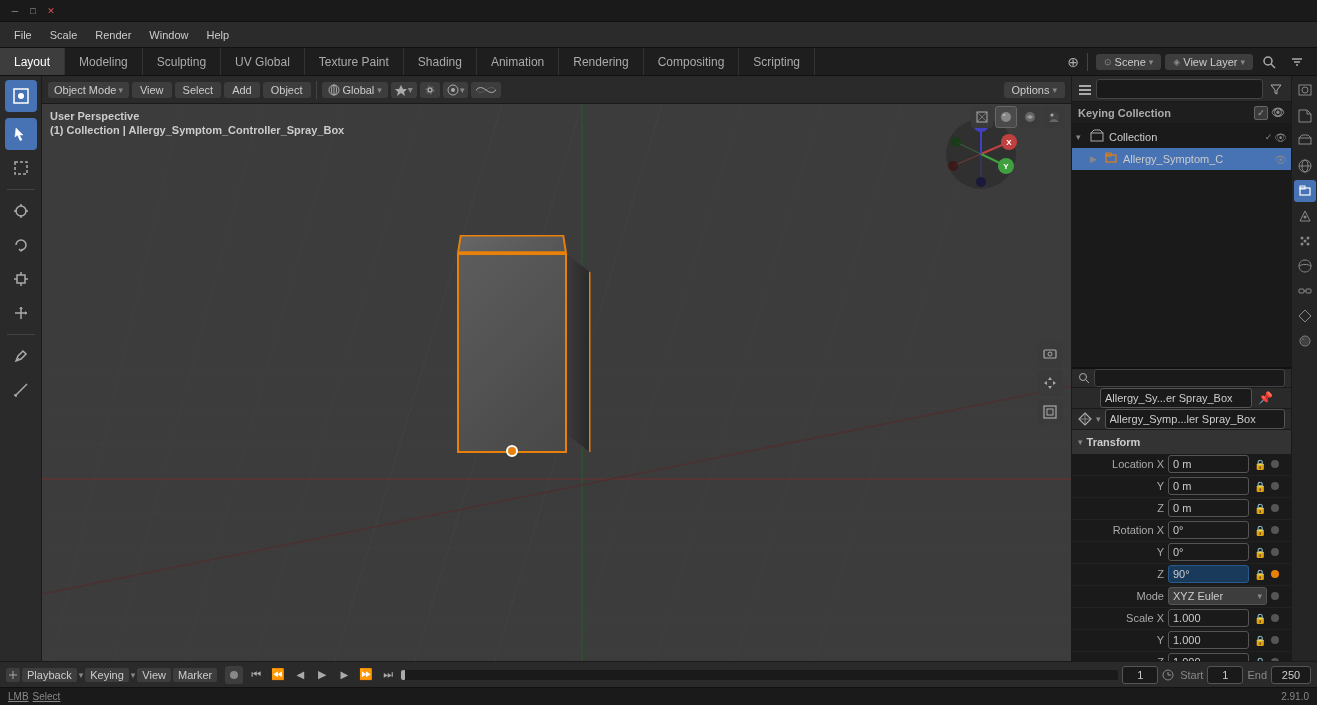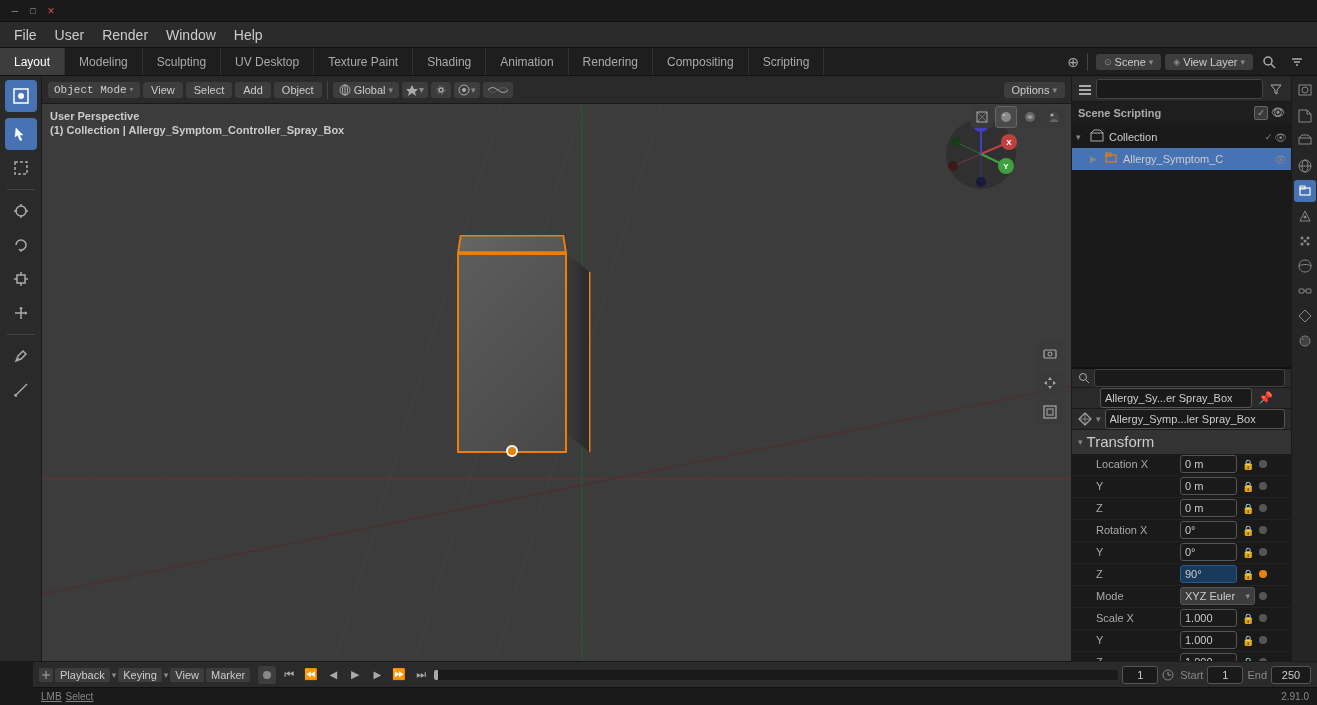--- a/index.html
+++ b/index.html
@@ -38,21 +38,21 @@
       height: 26px;
       background: #2b2b2b;
       display: flex;
       align-items: center;
       padding: 0 6px;
       gap: 2px;
       border-bottom: 1px solid #111;
     }
     .menu-item {
       padding: 2px 8px;
-      font-size: 14px;
+      font-size: 11px;
       color: #ccc;
       cursor: pointer;
       border-radius: 3px;
       text-align: center;
     }
     .blender-logo { width: 18px; height: 18px; margin-right: 4px; }
 
     
     #workspace-tabs {
       height: 28px;
@@ -219,28 +219,29 @@
     }
     .props-section-header {
       height: 24px;
       background: #333;
       display: flex;
       align-items: center;
       padding: 0 6px;
       cursor: pointer;
       gap: 4px;
     }
-    .props-section-title { font-size: 15px; color: #ccc; font-weight: normal; }
+    .props-section-title { font-size: 11px; color: #ccc; font-weight: bold; }
     .props-row {
       display: flex;
       align-items: center;
       height: 22px;
-      padding: 0 24px;
+      padding: 0 12px;
       gap: 4px;
       border-bottom: 1px solid #222;
+      text-align: right;
     }
     .props-label { width: 80px; color: #aaa; font-size: 11px; }
     .props-value {
       flex: 1;
       height: 18px;
       background: #1a1a1a;
       border: 1px solid #555;
       border-radius: 3px;
       color: #ccc;
       font-size: 11px;
@@ -335,21 +336,20 @@
     .mode-dropdown {
       display: flex;
       align-items: center;
       gap: 2px;
       padding: 2px 6px;
       background: #3d3d3d;
       border-radius: 3px;
       cursor: pointer;
       font-size: 11px;
       color: #ccc;
-      font-family: Liberation Mono, monospace;
     }
 
     
     .outliner-area {
       width: 220px;
       display: flex;
       flex-direction: column;
       border-left: 1px solid #1a1a1a;
       overflow: hidden;
     }
@@ -420,31 +420,31 @@
 <div id="title-bar" data-name="title-bar">
   <div class="win-controls">
     <div class="win-btn" data-name="minimize-button">─</div>
     <div class="win-btn" data-name="maximize-button">□</div>
     <div class="win-btn" data-name="close-button" style="color:#e05050;">✕</div>
   </div>
 </div>
 
 <div id="menu-bar" data-name="menu-bar">
   <div data-name="file-menu" class="menu-item">File</div>
-  <div data-name="edit-menu" class="menu-item">User</div>
+  <div data-name="edit-menu" class="menu-item">Scale</div>
   <div data-name="render-menu" class="menu-item">Render</div>
   <div data-name="window-menu" class="menu-item">Window</div>
   <div data-name="help-menu" class="menu-item">Help</div>
 </div>
 
 <div id="workspace-tabs" data-name="workspace-tabs">
   <div class="workspace-tab active" data-name="tab-layout">Layout</div>
   <div class="workspace-tab" data-name="tab-modeling">Modeling</div>
   <div class="workspace-tab" data-name="tab-sculpting">Sculpting</div>
-  <div class="workspace-tab" data-name="tab-uv-editing">UV Desktop</div>
+  <div class="workspace-tab" data-name="tab-uv-editing">UV Global</div>
   <div class="workspace-tab" data-name="tab-texture-paint">Texture Paint</div>
   <div class="workspace-tab" data-name="tab-shading">Shading</div>
   <div class="workspace-tab" data-name="tab-animation">Animation</div>
   <div class="workspace-tab" data-name="tab-rendering">Rendering</div>
   <div class="workspace-tab" data-name="tab-compositing">Compositing</div>
   <div class="workspace-tab" data-name="tab-scripting">Scripting</div>
   <div class="workspace-tabs-right">
     <div style="font-size:14px; cursor:pointer; color:#aaa;" data-name="add-workspace-button">⊕</div>
     <div style="width:1px; height:18px; background:#444; margin:0 4px;"></div>
 
@@ -761,21 +761,21 @@
           <div style="display:flex;gap:2px;">
             <div data-name="outliner-filter-btn" style="width:18px;height:18px;display:flex;align-items:center;justify-content:center;cursor:pointer;font-size:10px;color:#888;">
               <svg width="12" height="12" viewBox="0 0 12 12">
                 <path d="M1 2 L11 2 L7 7 L7 11 L5 10 L5 7 Z" fill="none" stroke="#aaa" stroke-width="1"></path>
               </svg>
             </div>
           </div>
         </div>
 
         <div class="outliner-section-title" data-name="scene-collection-label">
-          <span>Scene Scripting</span>
+          <span>Keying Collection</span>
           <div style="margin-left:auto;display:flex;gap:3px;">
             <div data-name="scene-collection-checkbox" style="width:14px;height:14px;background:#3a3a3a;border:1px solid #666;border-radius:2px;cursor:pointer;display:flex;align-items:center;justify-content:center;font-size:9px;color:#888;">✓</div>
             <div data-name="scene-collection-eye" style="cursor:pointer;font-size:11px;color:#888;">👁</div>
           </div>
         </div>
 
         <div class="outliner-root" data-name="outliner-tree">
 
           <div class="outliner-row" data-name="collection-row">
             <span class="expand-icon">▾</span>
@@ -1009,21 +1009,21 @@
         <svg width="14" height="14" viewBox="0 0 14 14">
           <circle cx="7" cy="7" r="5" fill="none" stroke="#888" stroke-width="1"></circle>
           <path d="M4 4 Q7 2 10 4 Q12 7 10 10 Q7 12 4 10 Q2 7 4 4Z" fill="#888" opacity="0.3"></path>
           <circle cx="5" cy="5" r="1" fill="#888" opacity="0.5"></circle>
         </svg>
       </div>
     </div>
   </div>
 </div>
 
-<div style="position:absolute;bottom:0;left:0;right:0;padding-left:33px;" data-name="bottom-bar">
+<div style="position:absolute;bottom:0;left:0;right:0;" data-name="bottom-bar">
 
   <div style="height:26px;background:#2a2a2a;display:flex;align-items:center;padding:0 6px;gap:4px;border-top:1px solid #1a1a1a;" data-name="timeline-bar">
 
     <div style="display:flex;align-items:center;gap:2px;margin-right:4px;" data-name="timeline-header-items">
       <div data-name="timeline-mode-indicator" style="width:14px;height:14px;background:#3d3d3d;border-radius:2px;display:flex;align-items:center;justify-content:center;">
         <svg width="10" height="10" viewBox="0 0 10 10">
           <line x1="1" y1="5" x2="9" y2="5" stroke="#aaa" stroke-width="1"></line>
           <line x1="5" y1="1" x2="5" y2="9" stroke="#aaa" stroke-width="1"></line>
         </svg>
       </div>

